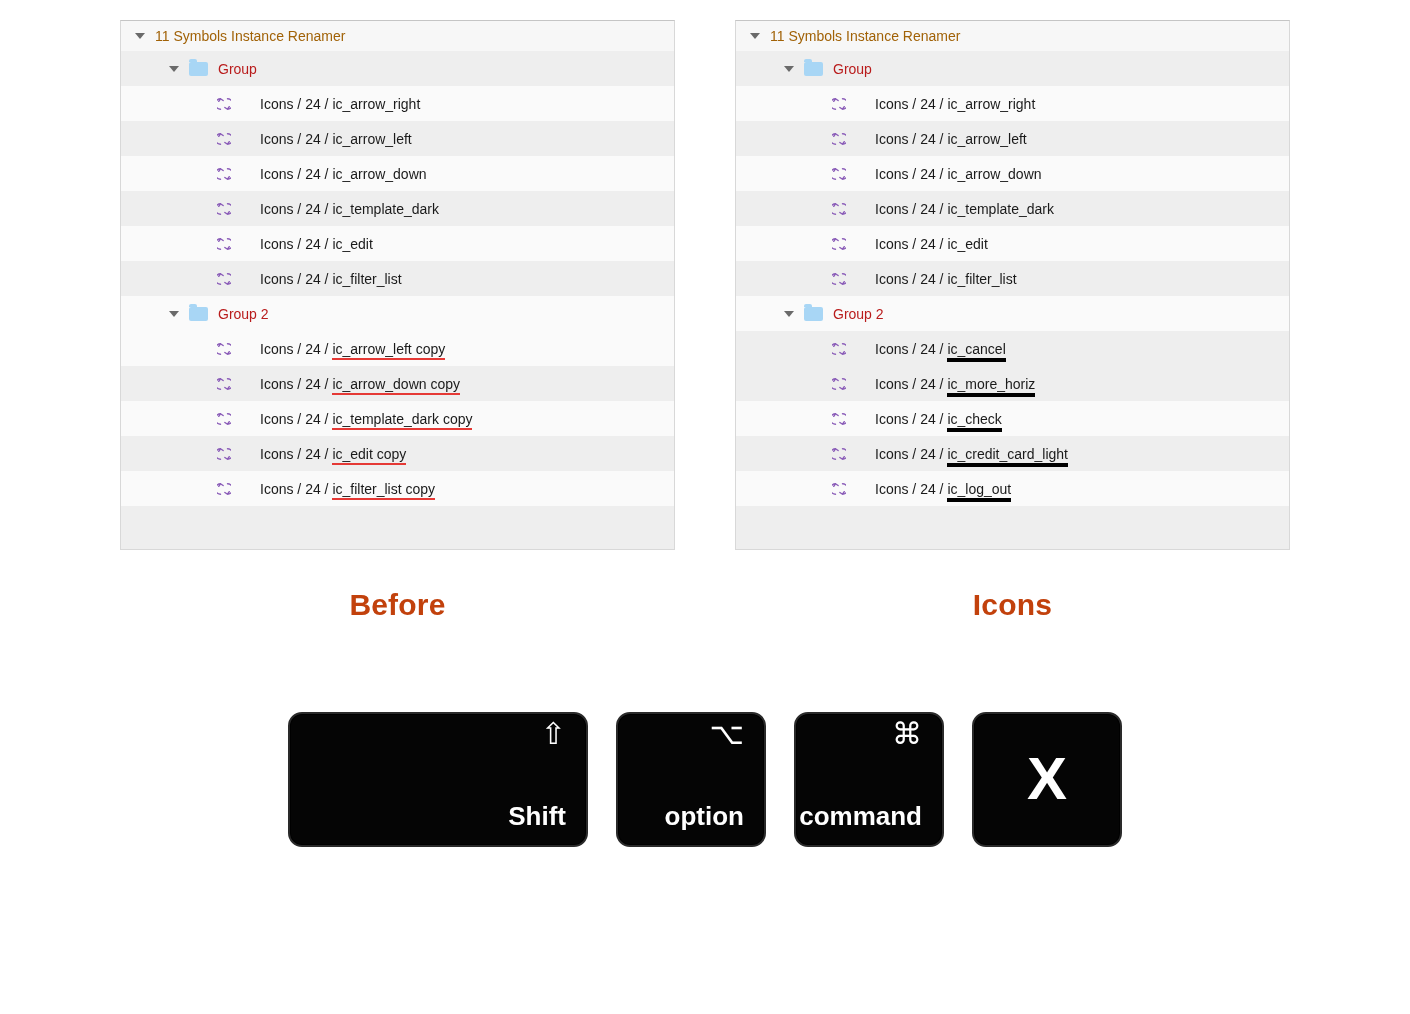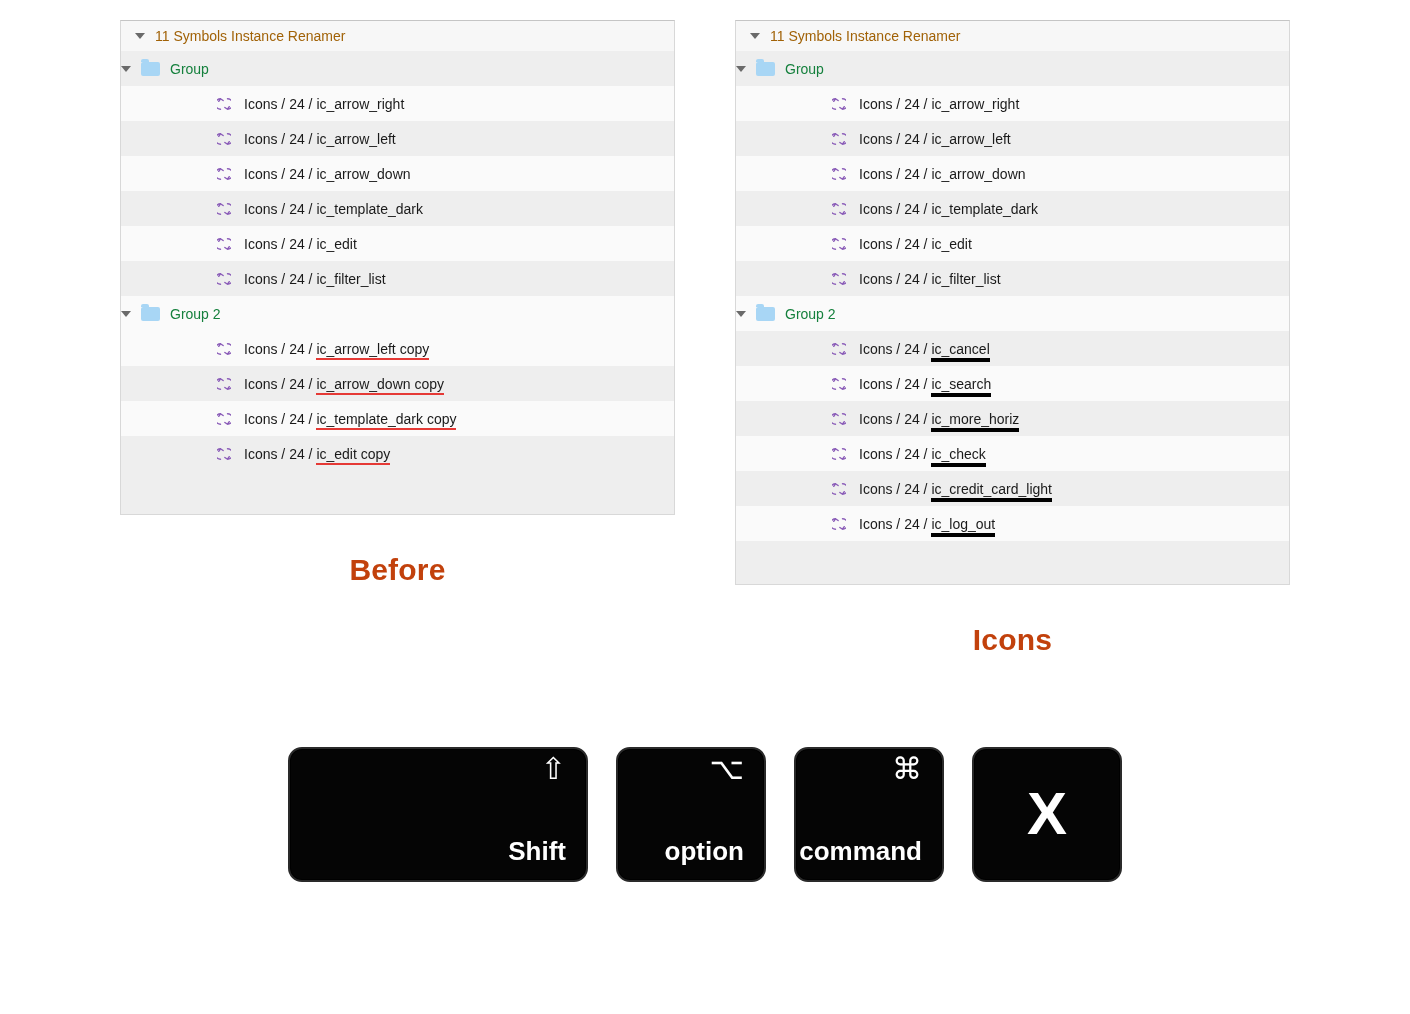--- a/index.html
+++ b/index.html
@@ -52,22 +52,23 @@
       border-right: 5px solid transparent;
       border-top: 6px solid #6a6a6a;
       margin-right: 10px;
       flex-shrink: 0;
     }
     
     .group-row {
       display: flex;
       align-items: center;
       height: 35px;
+      padding-left: 48px;
       font-size: 14px;
-      color: #15803d;
+      color: #b91c1c;
       background: #fafafa;
     }
     
     .group-row.alt {
       background: #eeeeee;
     }
     
     .folder-icon {
       display: inline-block;
       width: 19px;
@@ -91,20 +92,21 @@
     }
     
     .layer-row {
       display: flex;
       align-items: center;
       height: 35px;
       padding-left: 95px;
       font-size: 14px;
       color: #1a1a1a;
       background: #eeeeee;
+      gap: 16px;
     }
     
     .layer-row.alt {
       background: #fafafa;
     }
     
     .instance-icon {
       display: inline-flex;
       align-items: center;
       justify-content: center;
@@ -303,20 +305,28 @@
         <span class="layer-label"><span class="layer-prefix">Icons / 24 / </span><span class="underline-red">ic_template_dark copy</span></span>
       </div>
       <div class="layer-row">
         <span class="instance-icon">
             <svg viewBox="0 0 16 16">
               <path d="M4 2 A6 6 0 0 0 4 14 M4 2 L2 5 M4 2 L7 4 M12 14 A6 6 0 0 0 12 2 M12 14 L14 11 M12 14 L9 12" stroke="#8a5cb8" stroke-width="1.6" fill="none" stroke-linecap="round"></path>
             </svg>
           </span>
         <span class="layer-label"><span class="layer-prefix">Icons / 24 / </span><span class="underline-red">ic_edit copy</span></span>
       </div>
+      <div class="layer-row alt">
+        <span class="instance-icon">
+            <svg viewBox="0 0 16 16">
+              <path d="M4 2 A6 6 0 0 0 4 14 M4 2 L2 5 M4 2 L7 4 M12 14 A6 6 0 0 0 12 2 M12 14 L14 11 M12 14 L9 12" stroke="#8a5cb8" stroke-width="1.6" fill="none" stroke-linecap="round"></path>
+            </svg>
+          </span>
+        <span class="layer-label"><span class="layer-prefix">Icons / 24 / </span><span class="underline-red">ic_filter_list copy</span></span>
+      </div>
       <div class="panel-spacer"></div>
     </div>
     <div class="panel-caption">Before</div>
   </div>
 
   <div class="panel">
     <div class="panel-frame">
       <div class="header-row">
         <span class="disclosure"></span>
         <span>11 Symbols Instance Renamer</span>
@@ -381,28 +391,20 @@
         <span class="folder-icon"></span>
         <span>Group 2</span>
       </div>
       <div class="layer-row">
         <span class="instance-icon">
             <svg viewBox="0 0 16 16">
               <path d="M4 2 A6 6 0 0 0 4 14 M4 2 L2 5 M4 2 L7 4 M12 14 A6 6 0 0 0 12 2 M12 14 L14 11 M12 14 L9 12" stroke="#8a5cb8" stroke-width="1.6" fill="none" stroke-linecap="round"></path>
             </svg>
           </span>
         <span class="layer-label"><span class="layer-prefix">Icons / 24 / </span><span class="underline-green">ic_cancel</span></span>
-      </div>
-      <div class="layer-row alt">
-        <span class="instance-icon">
-            <svg viewBox="0 0 16 16">
-              <path d="M4 2 A6 6 0 0 0 4 14 M4 2 L2 5 M4 2 L7 4 M12 14 A6 6 0 0 0 12 2 M12 14 L14 11 M12 14 L9 12" stroke="#8a5cb8" stroke-width="1.6" fill="none" stroke-linecap="round"></path>
-            </svg>
-          </span>
-        <span class="layer-label"><span class="layer-prefix">Icons / 24 / </span><span class="underline-green">ic_search</span></span>
       </div>
       <div class="layer-row">
         <span class="instance-icon">
             <svg viewBox="0 0 16 16">
               <path d="M4 2 A6 6 0 0 0 4 14 M4 2 L2 5 M4 2 L7 4 M12 14 A6 6 0 0 0 12 2 M12 14 L14 11 M12 14 L9 12" stroke="#8a5cb8" stroke-width="1.6" fill="none" stroke-linecap="round"></path>
             </svg>
           </span>
         <span class="layer-label"><span class="layer-prefix">Icons / 24 / </span><span class="underline-green">ic_more_horiz</span></span>
       </div>
       <div class="layer-row alt">

